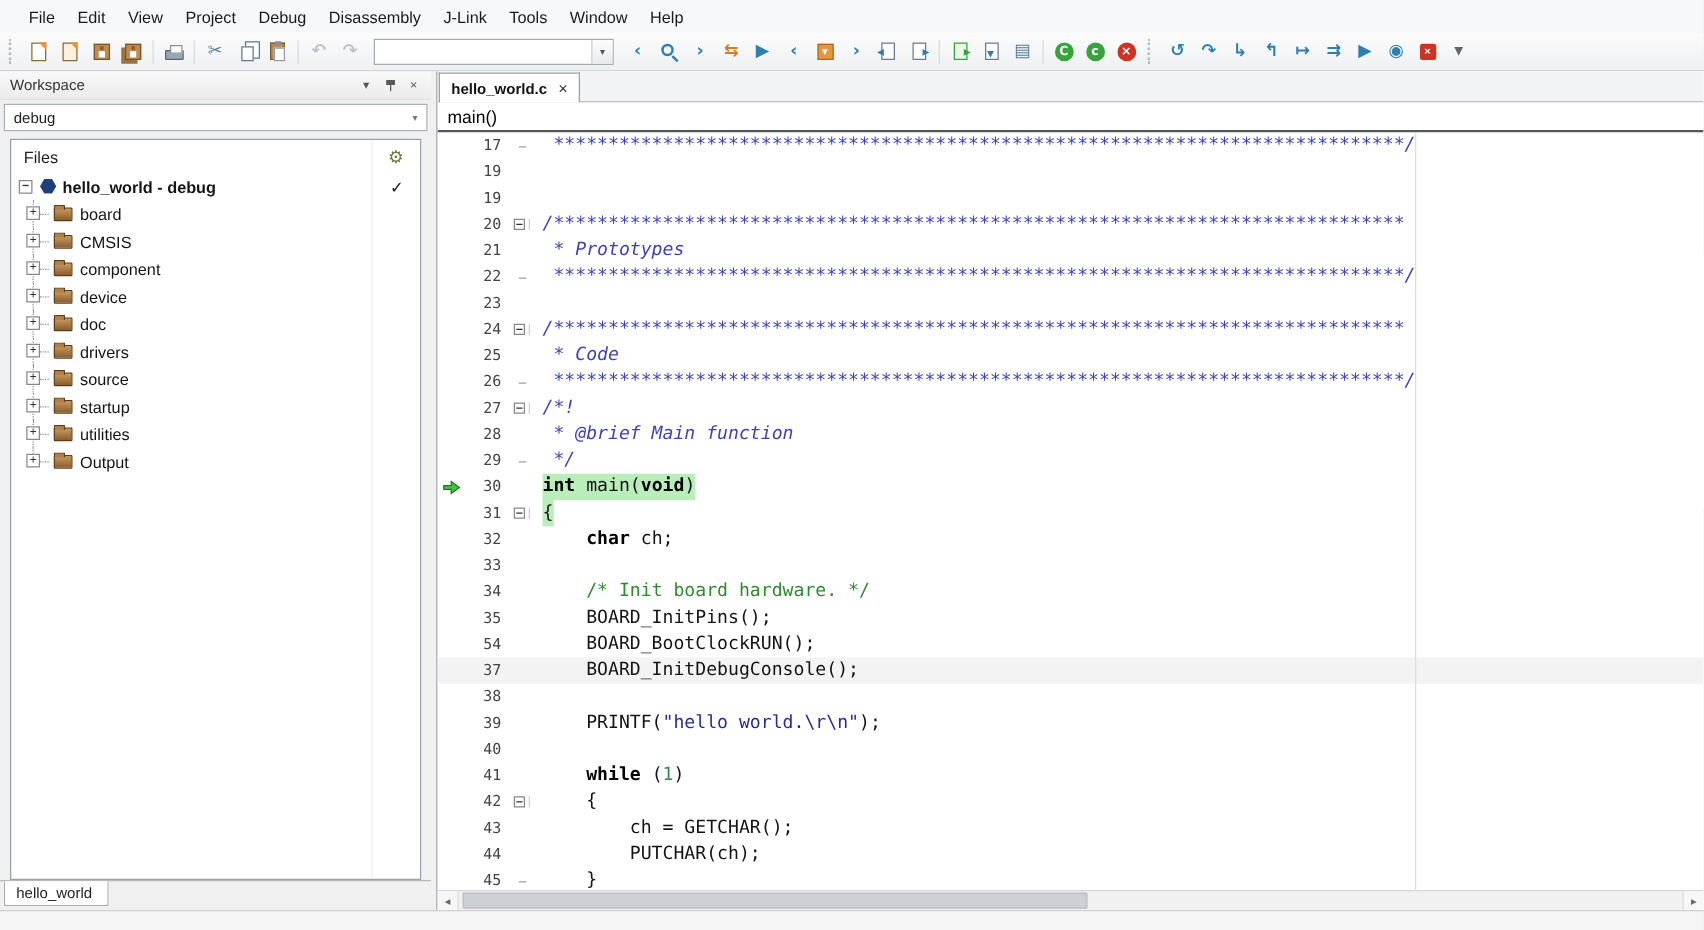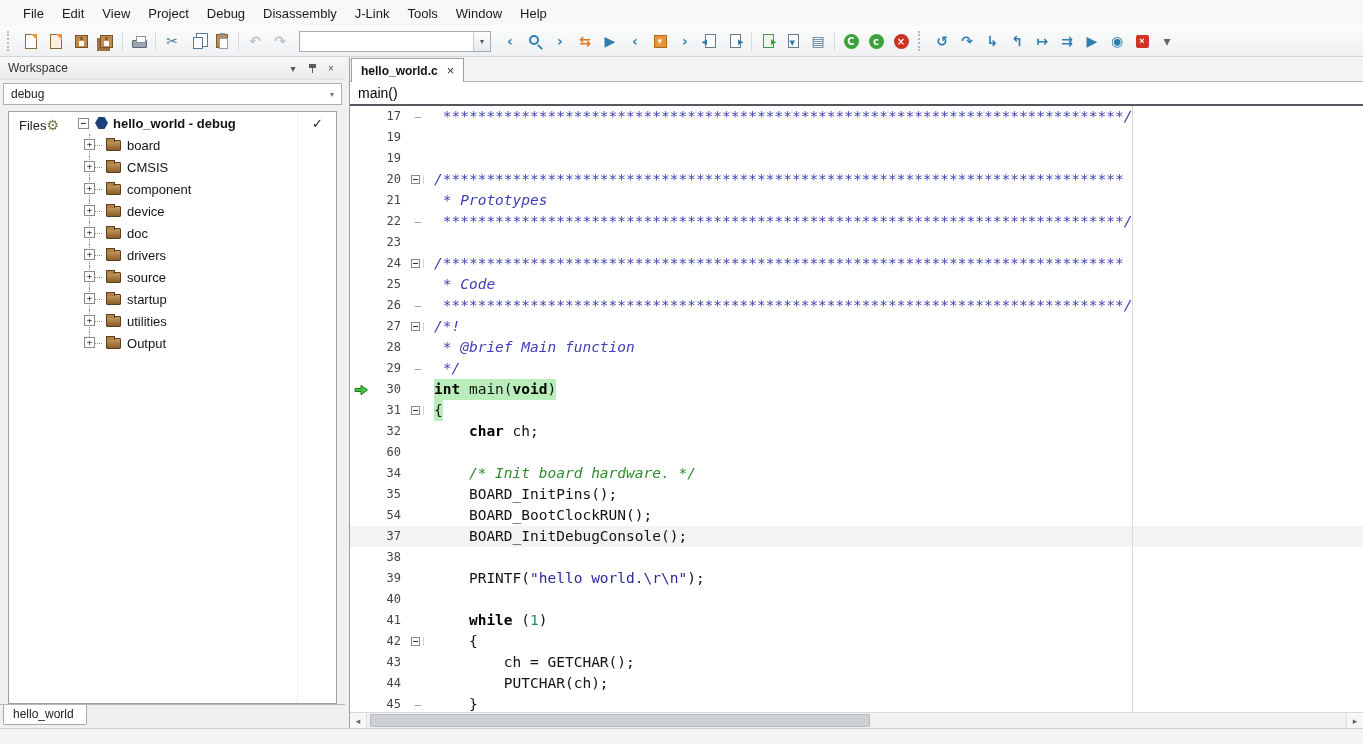--- a/index.html
+++ b/index.html
@@ -55,21 +55,21 @@
   
   .workspace{width:345px;display:flex;flex-direction:column;background:#f0f0f0;flex:none}
   .ws-header{height:23px;display:flex;align-items:center;padding:0 6px 0 8px;background:linear-gradient(#f9f9f9,#ebebeb);font-size:12px;color:#333;border-bottom:1px solid #e2e2e2}
   .ws-title{flex:1}
   .ws-btn{width:16px;height:16px;display:flex;align-items:center;justify-content:center;color:#555;font-size:10px;margin-left:3px}
   .pin{flex-direction:column}
   .pin-head{width:7px;height:4px;background:#5a5a5a}
   .pin-stem{width:1px;height:5px;background:#5a5a5a}
   .ws-config{height:22px;margin:3px 3px 5px 3px;background:#fff;border:1px solid #aab0b8;display:flex;align-items:center;padding:0 7px;font-size:12px;color:#222}
   .ws-config .chev{margin-left:auto;font-size:8px;color:#777}
-  .files-box{flex:1;margin:1px 8px 0 8px;background:#fff;border:1px solid #9aa0a8;display:flex;overflow:hidden;position:relative}
+  .files-box{flex:1;margin:1px 8px 0 8px;background:#fff;border:1px solid #9aa0a8;display:flex;flex-direction:column;overflow:hidden;position:relative}
   .files-box::after{content:"";position:absolute;top:0;bottom:0;right:38px;width:1px;background:#efefef}
   .files-header{height:26px;display:flex;align-items:center;padding:0 13px 0 10px;font-size:13px;color:#222}
   .gear{margin-left:auto;color:#6b7a42;font-size:14px}
   .tree{flex:1;overflow:hidden}
   .tree-row{height:22px;display:flex;align-items:center;font-size:13px;color:#141414;position:relative;padding-left:6px}
   .tree-row.root{font-weight:bold}
   .exp{width:11px;height:11px;border:1px solid #8a8a8a;background:#fff;font-size:9px;line-height:9px;text-align:center;color:#333;flex:none;font-family:"DejaVu Sans Mono",monospace}
   .hex{width:13px;height:12px;background:#1f3f7a;clip-path:polygon(27% 0,73% 0,100% 50%,73% 100%,27% 100%,0 50%);margin:0 5px 0 6px;flex:none}
   .check{margin-left:auto;padding-right:13px;color:#222;font-size:13px;font-weight:normal}
   .rail{width:17px;align-self:stretch;position:relative;flex:none;margin-left:5px}
@@ -97,21 +97,21 @@
   .fold{width:16px;flex:none;position:relative;border-right:1px solid #d2d2d2}
   .fold.mid::before{content:"";position:absolute;left:7px;top:0;bottom:0;width:1px;background:#a0a0a0}
   .fold.end::before{content:"";position:absolute;left:7px;top:0;height:50%;width:1px;background:#a0a0a0}
   .fold.end::after{content:"";position:absolute;left:7px;top:50%;width:6px;height:1px;background:#a0a0a0}
   .fold.box{display:flex;align-items:center;justify-content:center}
   .fold.box::before{content:"";position:absolute;left:7px;top:62%;bottom:0;width:1px;background:#a0a0a0}
   .fbox{width:9px;height:9px;border:1px solid #888;background:#fff;position:relative;z-index:1}
   .fbox::after{content:"";position:absolute;left:1px;right:1px;top:3px;height:1px;background:#333}
   .code-text{white-space:pre;font:14.5px/21px "DejaVu Sans Mono",monospace;color:#141414;padding-left:10px}
   .c-doc{color:#3f41b5;font-style:italic}
-  .c-com{color:#2e8b2e;font-style:italic}
+  .c-com{color:#2e8b2e;}
   .c-kw{font-weight:bold;color:#000}
   .c-num{color:#2e8b57}
   .c-str{color:#2a2a9c}
   .c-pl{color:#141414}
   .hl-exec{background:#b9edb9;display:inline-block}
   .hscroll{height:16px;background:#f1f1f1;border-top:1px solid #d8d8d8;display:flex;align-items:stretch}
   .sbtn{width:17px;background:#f7f7f7;border-right:1px solid #dcdcdc;display:flex;align-items:center;justify-content:center;font-size:9px;color:#666;flex:none}
   .sbtn.right{border-right:none;border-left:1px solid #dcdcdc}
   .strack{flex:1;position:relative}
   .sthumb{position:absolute;left:3px;top:1px;height:13px;width:500px;background:#cdd1d6;border:1px solid #b8bcc2;border-radius:1px}
@@ -480,21 +480,21 @@
               <div class="code-text"><div class="hl-exec"><span class="c-pl">{</span></div></div>
             </div>
             <div class="code-row">
               <div class="bp-gutter"></div>
               <div class="line-num">32</div>
               <div class="fold mid"></div>
               <div class="code-text"><span class="c-pl">    </span><span class="c-kw">char</span><span class="c-pl"> ch;</span></div>
             </div>
             <div class="code-row">
               <div class="bp-gutter"></div>
-              <div class="line-num">60</div>
+              <div class="line-num">33</div>
               <div class="fold mid"></div>
               <div class="code-text"></div>
             </div>
             <div class="code-row">
               <div class="bp-gutter"></div>
               <div class="line-num">34</div>
               <div class="fold mid"></div>
               <div class="code-text"><span class="c-pl">    </span><span class="c-com">/* Init board hardware. */</span></div>
             </div>
             <div class="code-row">

